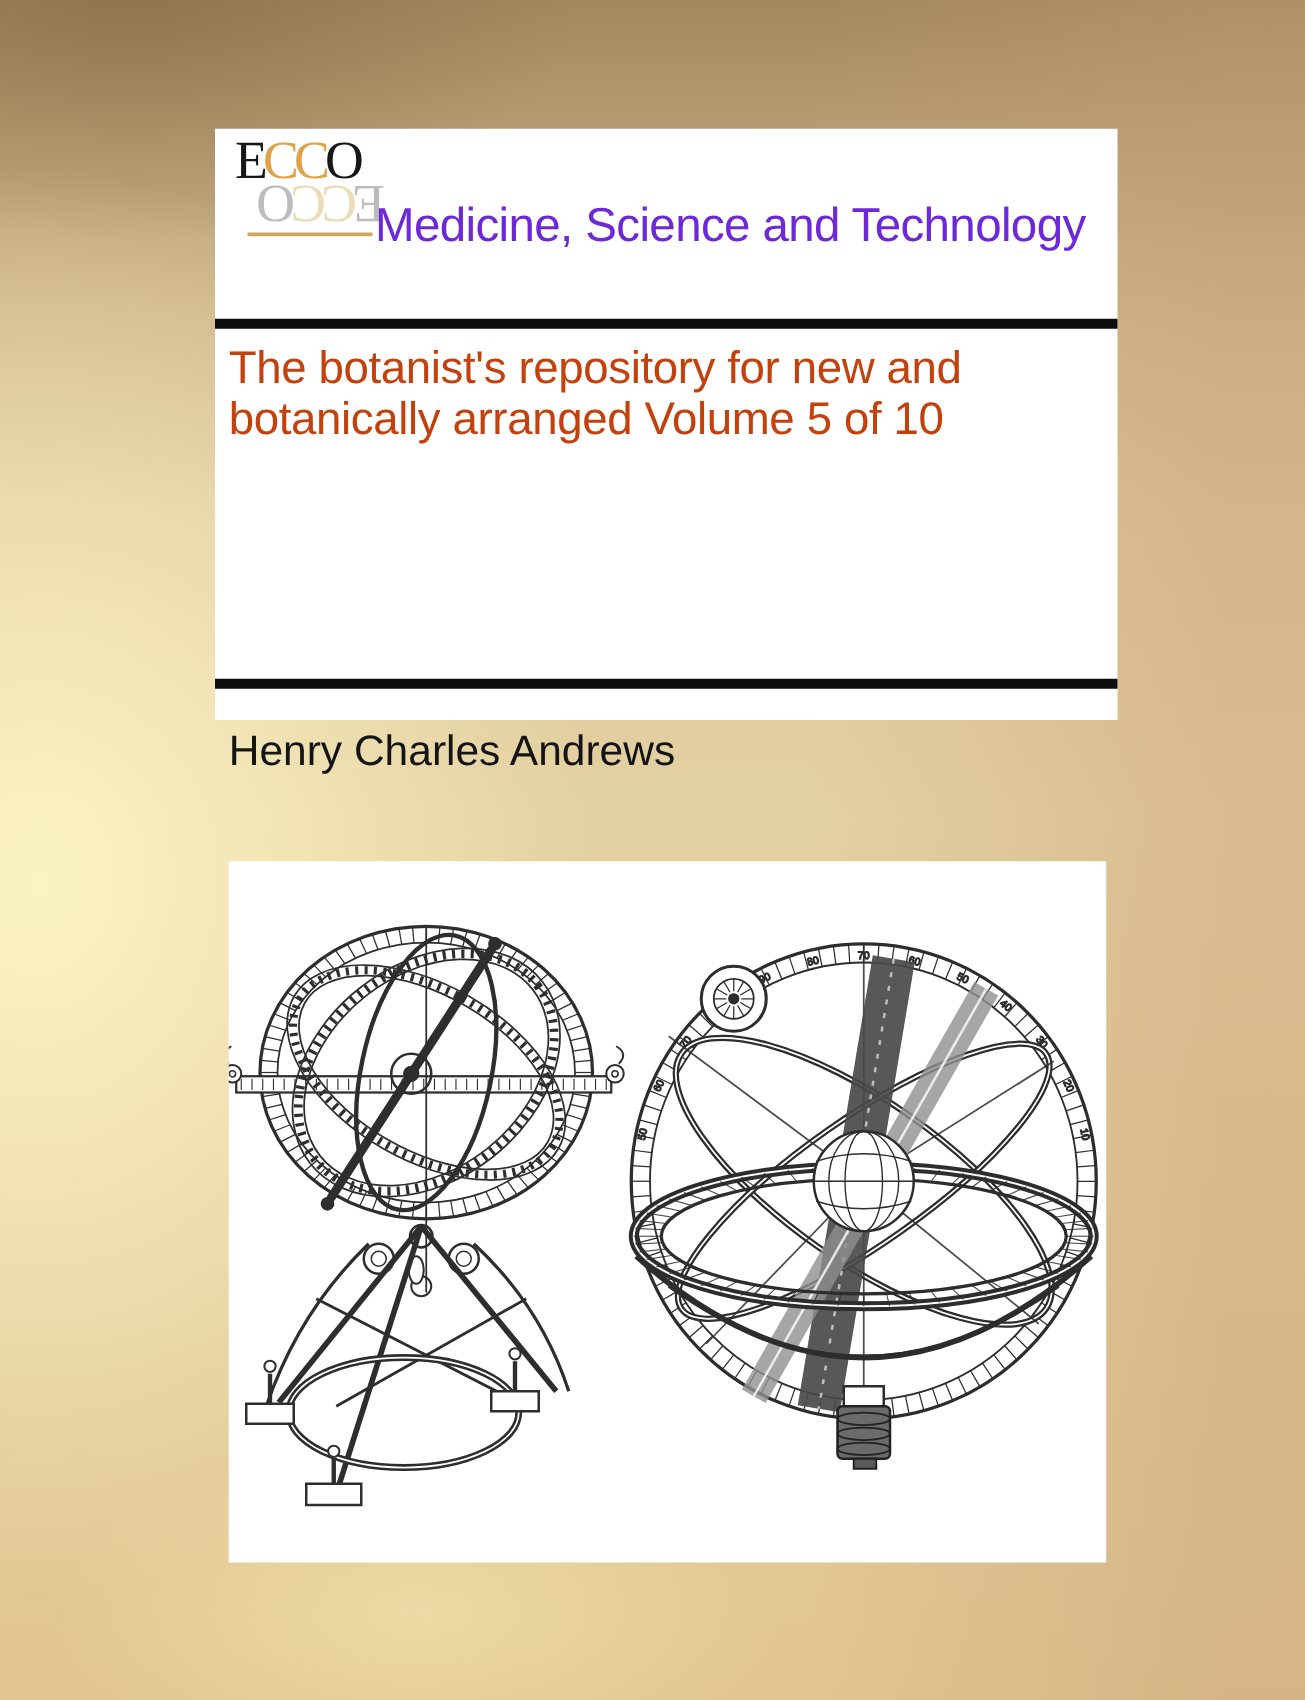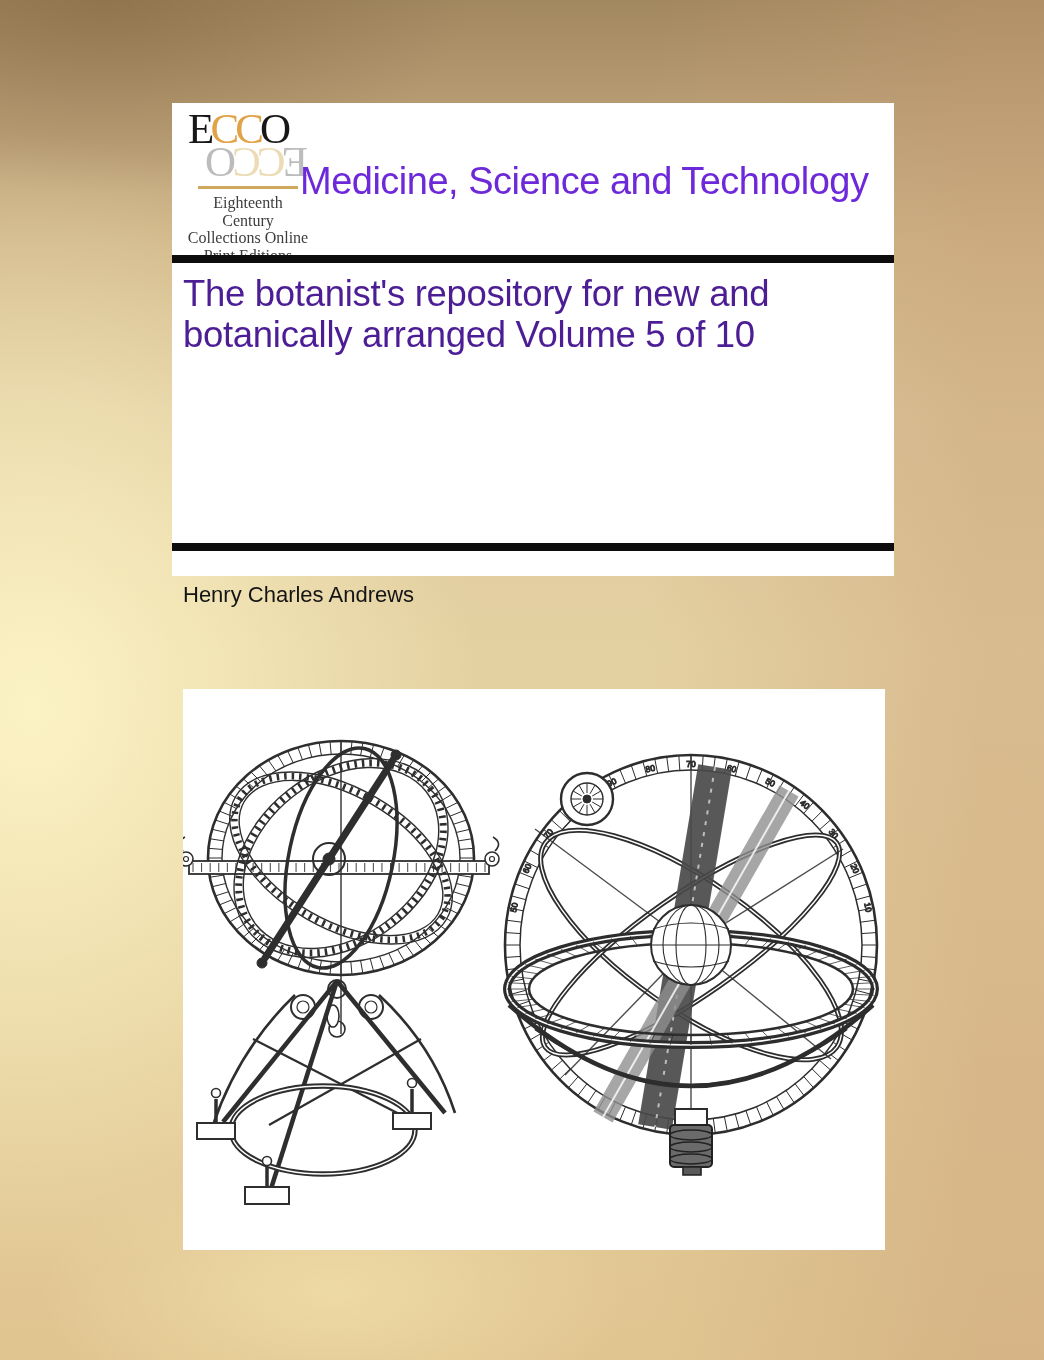--- a/index.html
+++ b/index.html
@@ -29,47 +29,42 @@
   .logo-reflection .gold{color:#ead9ae;}
   .logo-rule{height:3px;background:#cfa85c;width:100px;margin:4px auto 5px auto;}
   .logo-tagline{font-family:"Liberation Serif", serif;font-size:16px;line-height:17.5px;color:#3d3d3d;}
 
   .category{position:absolute;left:128px;top:57px;font-size:38px;color:#6d28d9;
     white-space:nowrap;letter-spacing:-0.5px;}
 
   .bar{position:absolute;left:0;width:722px;height:8px;background:#0d0d0d;}
   #bar-1{top:152px;} #bar-2{top:440px;}
 
-  .title-block{position:absolute;left:11px;top:170px;color:#4c1d95;
+  .title-block{position:absolute;left:11px;top:170px;color:#c2410c;
     font-size:36.5px;line-height:41px;letter-spacing:-0.3px;}
   .title-block div{white-space:nowrap;}
-  .author{position:absolute;left:11px;top:479px;font-size:22px;color:#141414;white-space:nowrap;}
+  .author{position:absolute;left:11px;top:479px;font-size:34px;color:#141414;white-space:nowrap;}
 
   svg text{font-family:"Liberation Sans", sans-serif;font-size:8.5px;fill:#333;}
 </style>
 </head>
 <body>
 
 <div style="width:100%;height:100%;position:relative;">
 
   <section class="panel" id="header-panel">
 
     <div class="logo">
       <div class="logo-word">
         <span class="dark">E</span><span class="gold">CC</span><span class="dark">O</span>
       </div>
       <div class="logo-word logo-reflection">
         <span class="dark">E</span><span class="gold">CC</span><span class="dark">O</span>
       </div>
       <div class="logo-rule"></div>
-      <div class="logo-tagline">
-        <div>Eighteenth Century</div>
-        <div>Collections Online</div>
-        <div>Print Editions</div>
-      </div>
     </div>
 
     <div class="category">Medicine, Science and Technology</div>
 
     <div class="bar" id="bar-1"></div>
 
     <div class="title-block">
       <div>The botanist's repository for new and</div>
       <div>botanically arranged Volume 5 of 10</div>
     </div>

